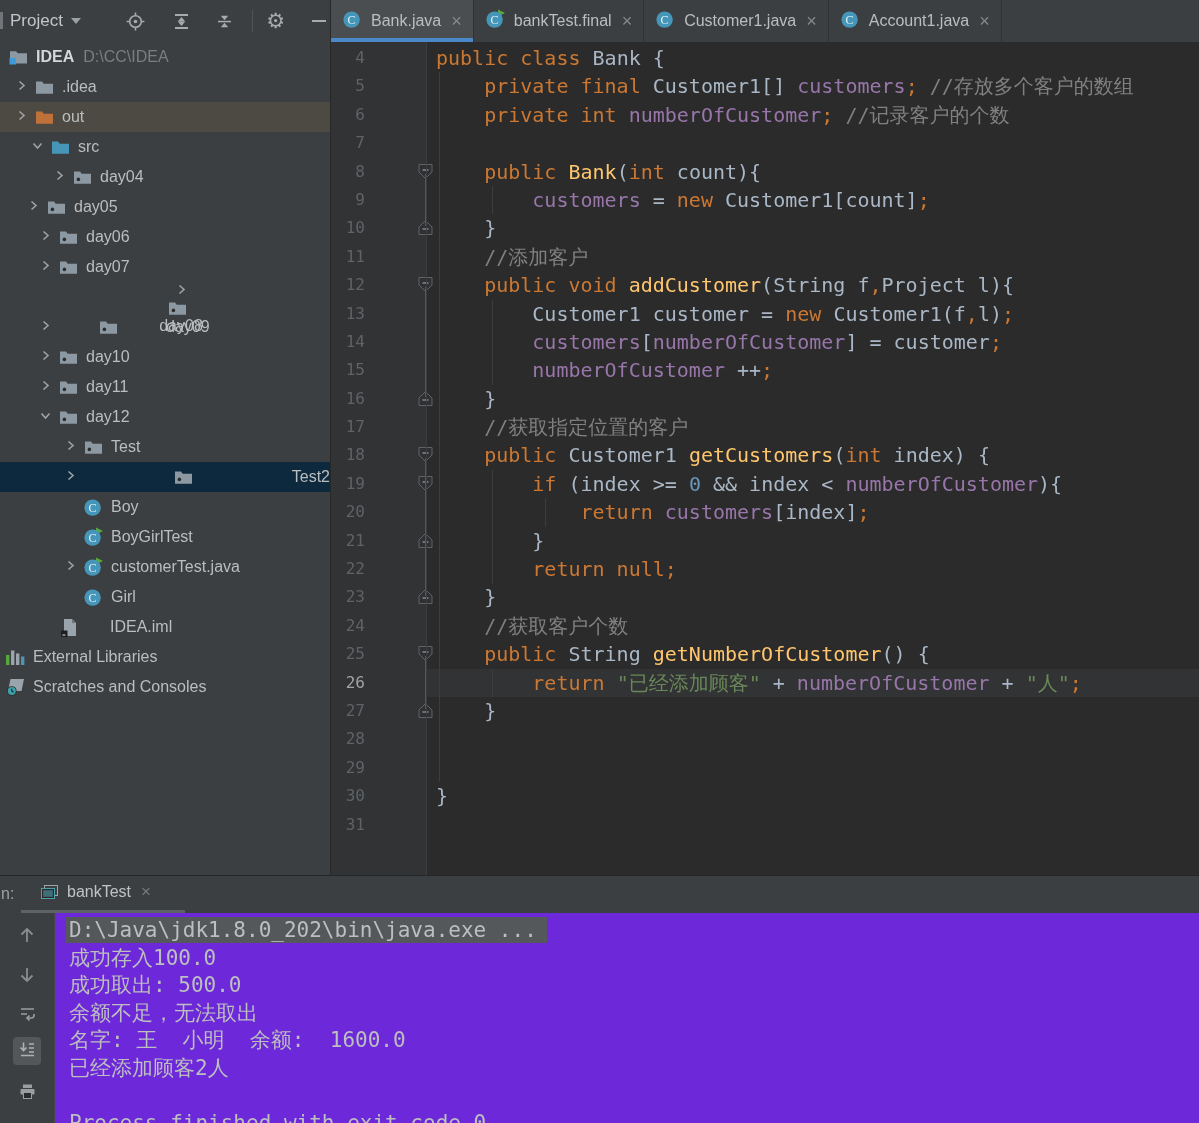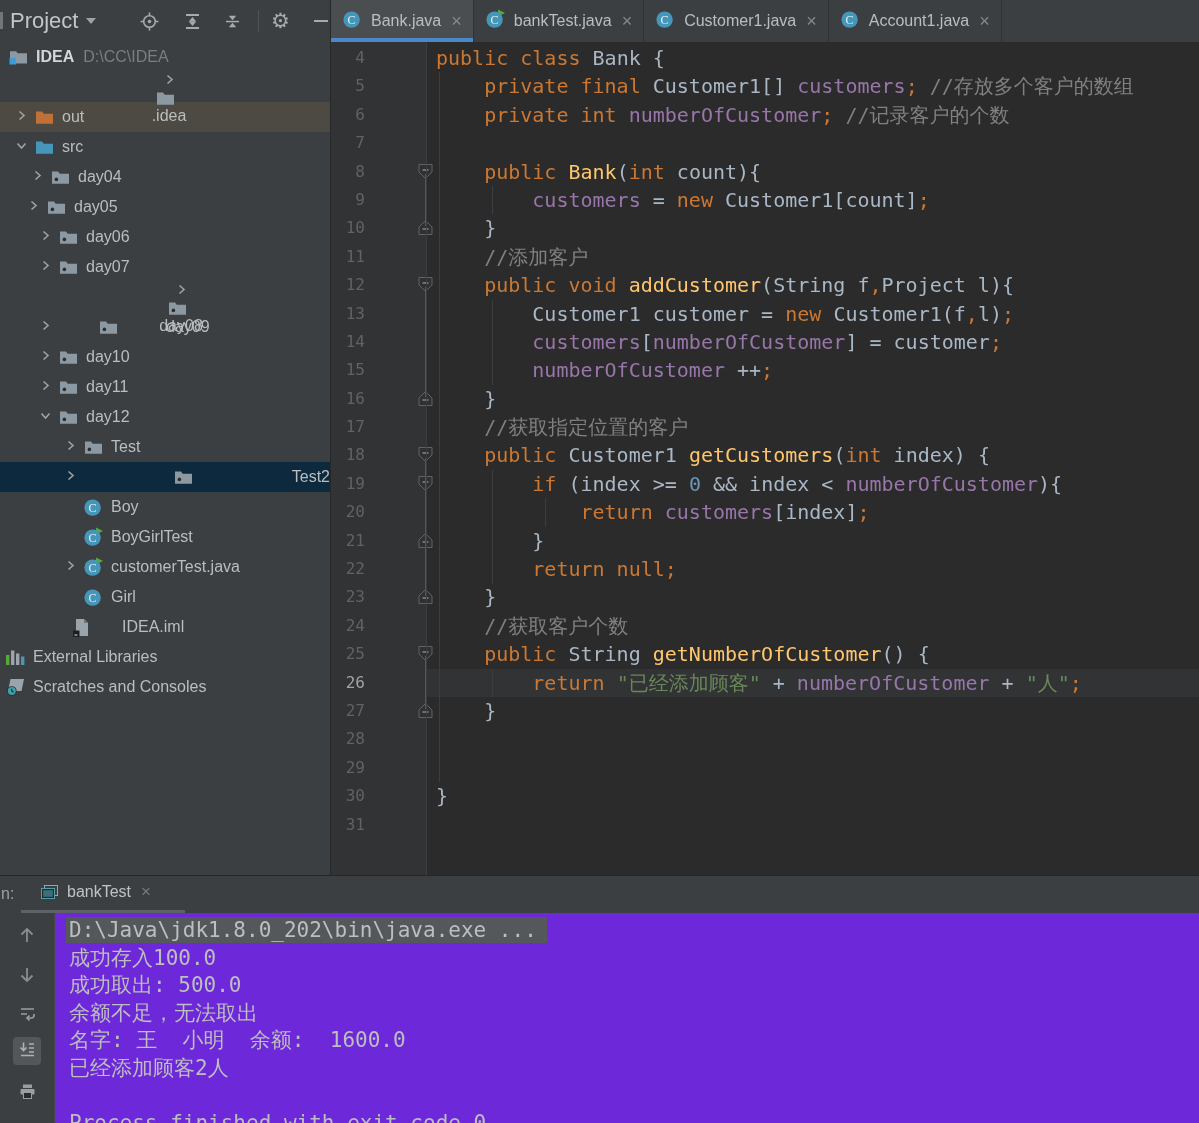--- a/index.html
+++ b/index.html
@@ -5,21 +5,21 @@
   * { margin:0; padding:0; box-sizing:border-box; }
   html,body { background:#2b2b2b; }
   .app { position:relative; width:1199px; height:1123px; background:#2b2b2b; overflow:hidden;
          font-family:"Liberation Sans", sans-serif; color:#bbbdbf; }
 
   
   .sidebar { position:absolute; left:0; top:0; width:331px; height:875px; background:#3c3f41;
              border-right:1px solid #282828; overflow:hidden; }
   .side-toolbar { height:42px; display:flex; align-items:center; position:relative; }
   .stripe-frag { position:absolute; left:0; top:12px; width:3px; height:17px; background:#70767a; }
-  .proj-label { display:flex; align-items:center; gap:8px; margin-left:10px; font-size:22px; color:#c3c5c7; cursor:default; }
+  .proj-label { display:flex; align-items:center; gap:8px; margin-left:10px; font-size:17px; color:#c3c5c7; cursor:default; }
   .tbicon { display:flex; align-items:center; justify-content:center; width:22px; height:22px; }
   .tb-sep { width:1px; height:22px; background:#515456; margin-left:16px; }
   .gear { font-size:21px; color:#a7abad; line-height:22px; }
   .tree { position:relative; }
   .trow { height:30px; display:flex; align-items:center; font-size:16px; color:#bbbdbf; white-space:nowrap; }
   .trow.hl { background:#4c4a42; }
   .trow.sel { background:#0d293e; }
   .chevslot { width:26px; min-width:26px; display:flex; align-items:center; justify-content:center; }
   .chev.down svg { transform:rotate(90deg); }
   .ticon { width:21px; min-width:21px; height:20px; margin-right:7px; display:flex; align-items:center; justify-content:center; }
@@ -118,21 +118,21 @@
       <div class="trow" style="padding-left:8px">
         <span class="ticon">
           <svg width="19" height="17" viewBox="0 0 19 17">
               <path d="M1 2.2 h6 l1.7 2.1 H18 V14.5 H1 Z" fill="#8c98a2"></path>
               <rect x="0.5" y="9" width="6.5" height="6.5" fill="#3c9bd8"></rect>
             </svg>
         </span>
         <span class="rname">IDEA</span>
         <span class="rpath">D:\CC\IDEA</span>
       </div>
-    <div class="trow" style="padding-left: 8px; flex-direction: column;">
+    <div class="trow" style="padding-left: 8px;">
           <span class="chevslot">
             <span class="chev"><svg width="13" height="13" viewBox="0 0 13 13">
                 <path d="M4.5 2.5 L9 6.5 L4.5 10.5" stroke="#9da2a5" stroke-width="1.6" fill="none"></path>
               </svg></span>
           </span>
           <span class="ticon">
             <svg width="19" height="17" viewBox="0 0 19 17">
               <path d="M1 2.6 h6 l1.7 2.1 H18 V14.8 H1 Z" fill="#8c98a2"></path>
             </svg>
           </span>
@@ -144,34 +144,34 @@
                 <path d="M4.5 2.5 L9 6.5 L4.5 10.5" stroke="#9da2a5" stroke-width="1.6" fill="none"></path>
               </svg></span>
           </span>
           <span class="ticon">
             <svg width="19" height="17" viewBox="0 0 19 17">
               <path d="M1 2.6 h6 l1.7 2.1 H18 V14.8 H1 Z" fill="#be7239"></path>
             </svg>
           </span>
           <span>out</span>
         </div>
-        <div class="trow" style="padding-left: 8px;">
+        <div class="trow" style="padding-left: 24px;">
           <span class="chevslot">
             <span class="chev down"><svg width="13" height="13" viewBox="0 0 13 13">
                 <path d="M4.5 2.5 L9 6.5 L4.5 10.5" stroke="#9da2a5" stroke-width="1.6" fill="none"></path>
               </svg></span>
           </span>
           <span class="ticon">
             <svg width="19" height="17" viewBox="0 0 19 17">
               <path d="M1 2.6 h6 l1.7 2.1 H18 V14.8 H1 Z" fill="#4596b8"></path>
             </svg>
           </span>
           <span>src</span>
         </div>
-        <div class="trow" style="padding-left: 24px;">
+        <div class="trow" style="padding-left: 46px;">
           <span class="chevslot">
             <span class="chev"><svg width="13" height="13" viewBox="0 0 13 13">
                 <path d="M4.5 2.5 L9 6.5 L4.5 10.5" stroke="#9da2a5" stroke-width="1.6" fill="none"></path>
               </svg></span>
           </span>
           <span class="ticon">
             <svg width="19" height="17" viewBox="0 0 19 17">
               <path d="M1 2.6 h6 l1.7 2.1 H18 V14.8 H1 Z" fill="#8c98a2"></path>
               <circle cx="5.4" cy="10.4" r="1.8" fill="#2b2d2f"></circle>
             </svg>
@@ -357,21 +357,21 @@
         <div class="trow" style="padding-left: 57px;">
           <span class="chevslot"></span>
           <span class="ticon">
             <svg width="21" height="20" viewBox="0 0 21 20">
               <circle cx="9.6" cy="10.6" r="8.2" fill="#4596b8"></circle>
               <text x="9.6" y="14.6" text-anchor="middle" font-family="Liberation Serif, serif" font-size="12" fill="#eaf4f8">C</text>
             </svg>
           </span>
           <span>Girl</span>
         </div>
-        <div class="trow" style="padding-left: 20px; gap: 24px;">
+        <div class="trow" style="padding-left: 8px; gap: 24px;">
           <span class="chevslot"></span>
           <span class="ticon">
             <svg width="18" height="19" viewBox="0 0 18 19">
               <path d="M4 1 H12 L16 5 V18 H4 Z" fill="#9aa4ac"></path>
               <path d="M12 1 V5 H16 Z" fill="#6d757b"></path>
               <rect x="1" y="12.5" width="6.5" height="6.5" fill="#1c1e1f"></rect>
               <rect x="2.4" y="16.3" width="3" height="1.5" fill="#9aa4ac"></rect>
             </svg>
           </span>
           <span>IDEA.iml</span>
@@ -410,21 +410,21 @@
             </svg></span>
           <span class="tablabel">Bank.java</span>
           <span class="tabclose">×</span>
         </div>
         <div class="tab">
           <span class="tabicon"><svg width="21" height="20" viewBox="0 0 21 20">
               <path d="M13 0.5 L20 4 L13 7.5 Z" fill="#57a83c"></path>
               <circle cx="9.6" cy="10.6" r="8.2" fill="#4596b8"></circle>
               <text x="9.6" y="14.6" text-anchor="middle" font-family="Liberation Serif, serif" font-size="12" fill="#eaf4f8">C</text>
             </svg></span>
-          <span class="tablabel">bankTest.java</span>
+          <span class="tablabel">bankTest.final</span>
           <span class="tabclose">×</span>
         </div>
         <div class="tab">
           <span class="tabicon"><svg width="21" height="20" viewBox="0 0 21 20">
               <circle cx="9.6" cy="10.6" r="8.2" fill="#4596b8"></circle>
               <text x="9.6" y="14.6" text-anchor="middle" font-family="Liberation Serif, serif" font-size="12" fill="#eaf4f8">C</text>
             </svg></span>
           <span class="tablabel">Customer1.java</span>
           <span class="tabclose">×</span>
         </div>

